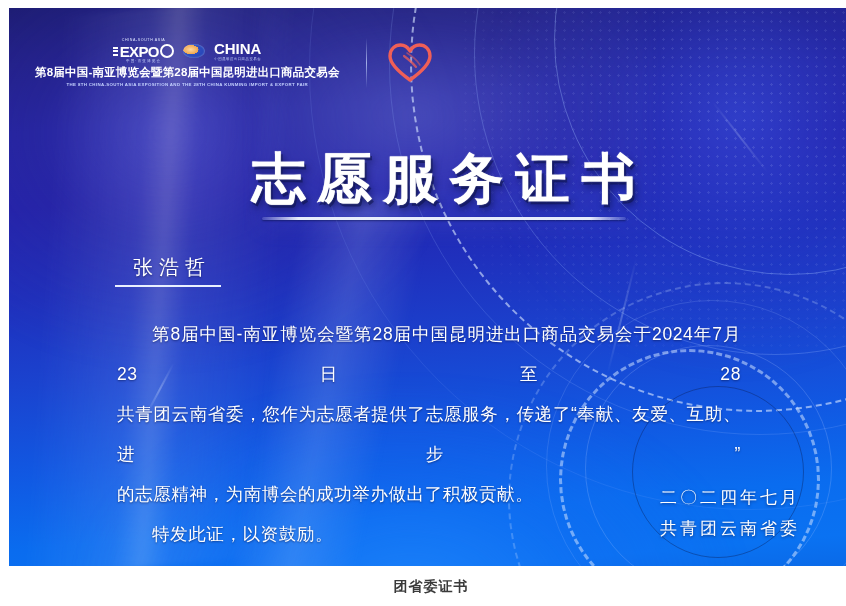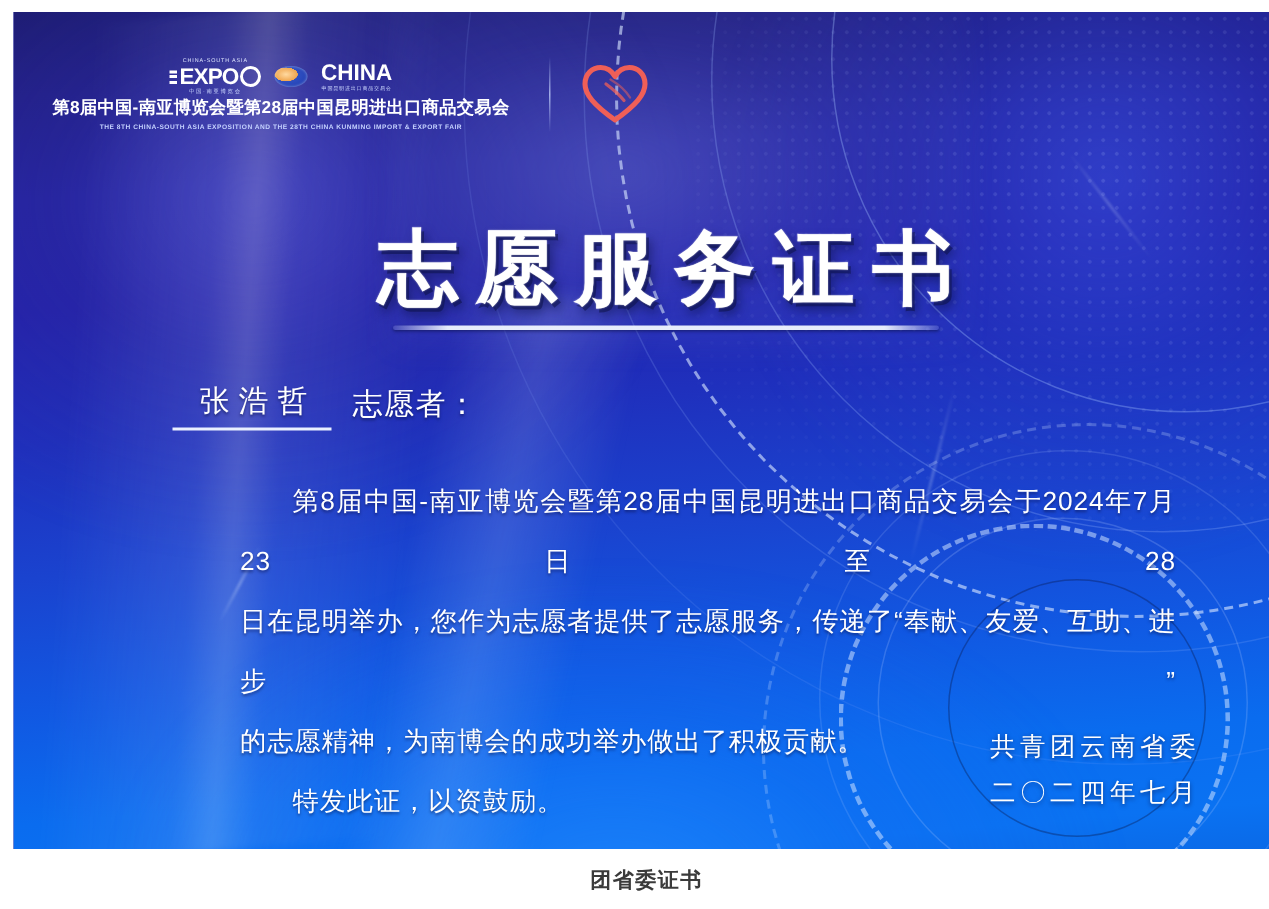--- a/index.html
+++ b/index.html
@@ -359,21 +359,20 @@
   .cert-body {
     position: absolute;
     left: 108px;
     top: 306px;
     width: 624px;
     color: #ffffff;
     font-size: 17.5px;
     line-height: 40px;
     letter-spacing: .6px;
     text-shadow: 0 1px 2px rgba(10,16,66,.55);
-    margin-left: 43px;
   }
   .cert-body p {
     margin: 0;
     text-align: justify;
     text-align-last: justify;
   }
   .cert-body p.last-line {
     text-align: left;
     text-align-last: left;
     text-indent: 2em;
@@ -478,32 +477,31 @@
         <path d="M17 14 C 21 17, 25 20, 29 25" fill="none" stroke="#ef5f57" stroke-width="2.2" stroke-linecap="round" opacity=".75"></path>
         <path d="M20 11 C 25 14, 30 18, 33 23" fill="none" stroke="#ef5f57" stroke-width="1.6" stroke-linecap="round" opacity=".5"></path>
       </svg>
     </div>
 
     <div class="cert-title">志愿服务证书</div>
     <div class="title-rule"></div>
 
     <div class="recipient-line">
       <span class="recipient-name">张浩哲</span>
-      <span class="recipient-role">志愿者：</span>
     </div>
 
     <div class="cert-body">
       <p class="para-first">第8届中国-南亚博览会暨第28届中国昆明进出口商品交易会于2024年7月23日至28</p>
-      <p>日在昆明举办，您作为志愿者提供了志愿服务，传递了“奉献、友爱、互助、进步”</p>
+      <p>共青团云南省委，您作为志愿者提供了志愿服务，传递了“奉献、友爱、互助、进步”</p>
       <p class="last-line" style="text-indent:0">的志愿精神，为南博会的成功举办做出了积极贡献。</p>
       <p class="last-line">特发此证，以资鼓励。</p>
     </div>
 
     <div class="signature">
+      <div>二〇二四年七月</div>
       <div>共青团云南省委</div>
-      <div>二〇二四年七月</div>
     </div>
 
   </div>
 
   <div class="caption">团省委证书</div>
 
 </div>
 
 </body></html>

